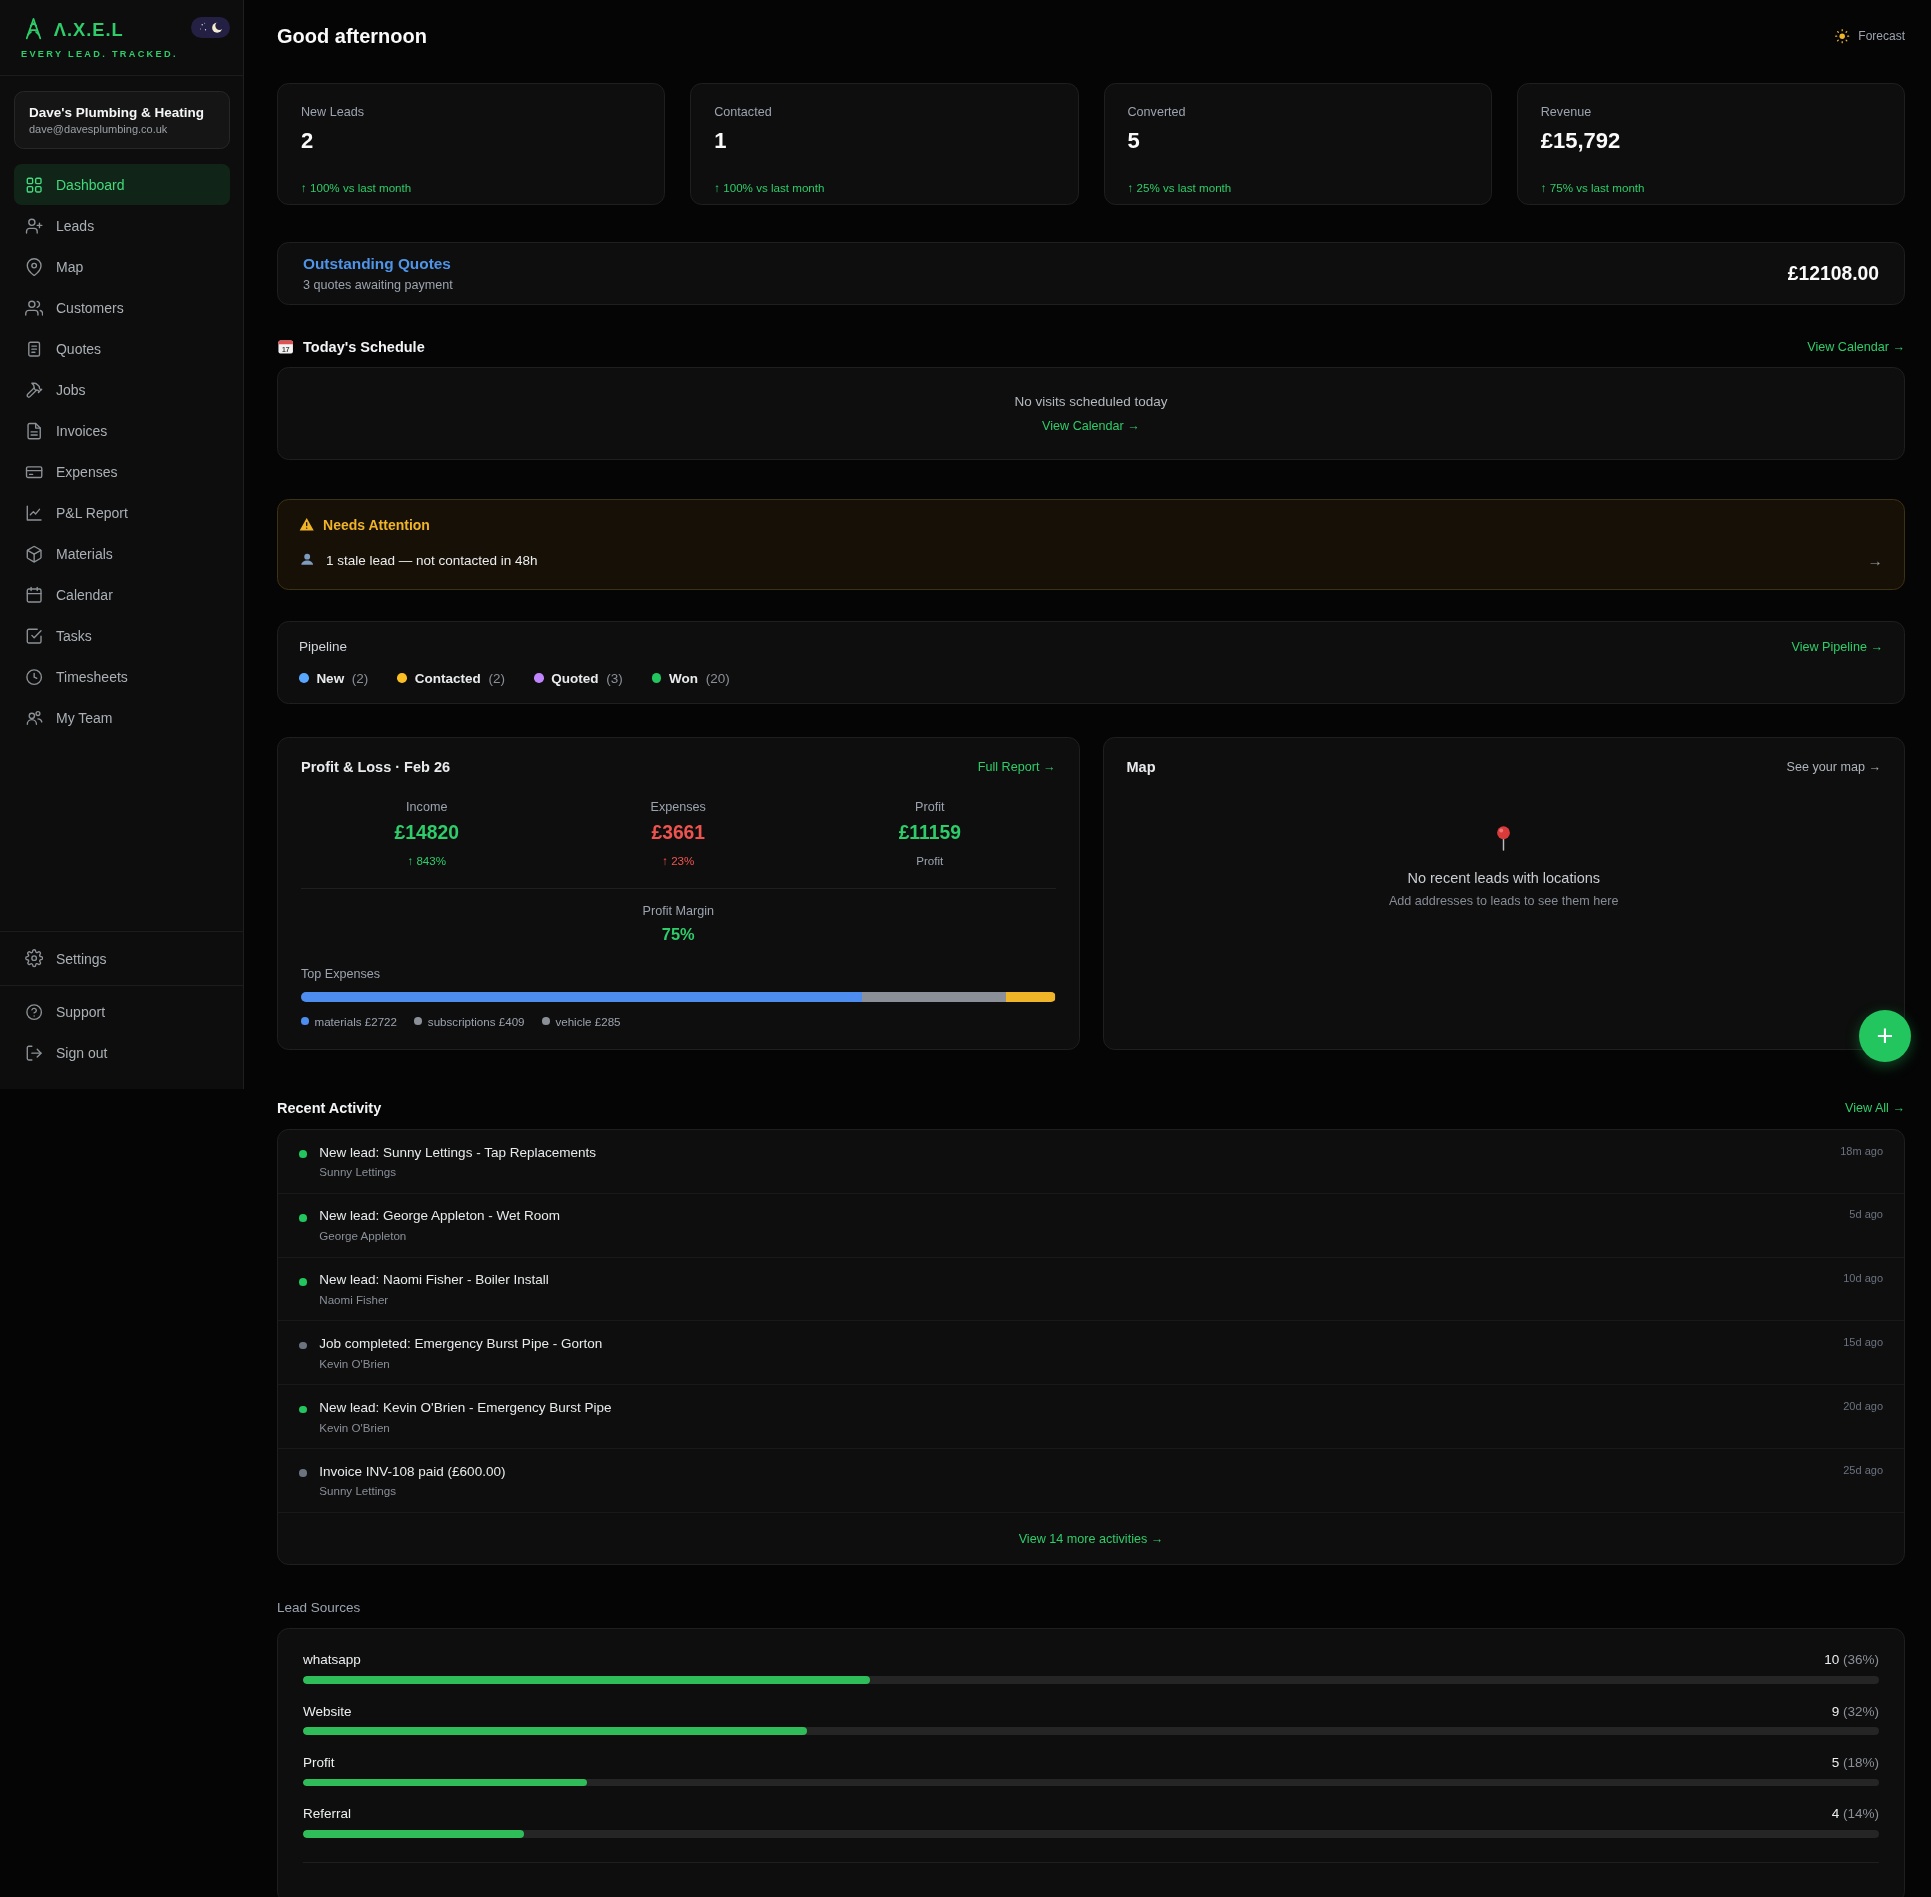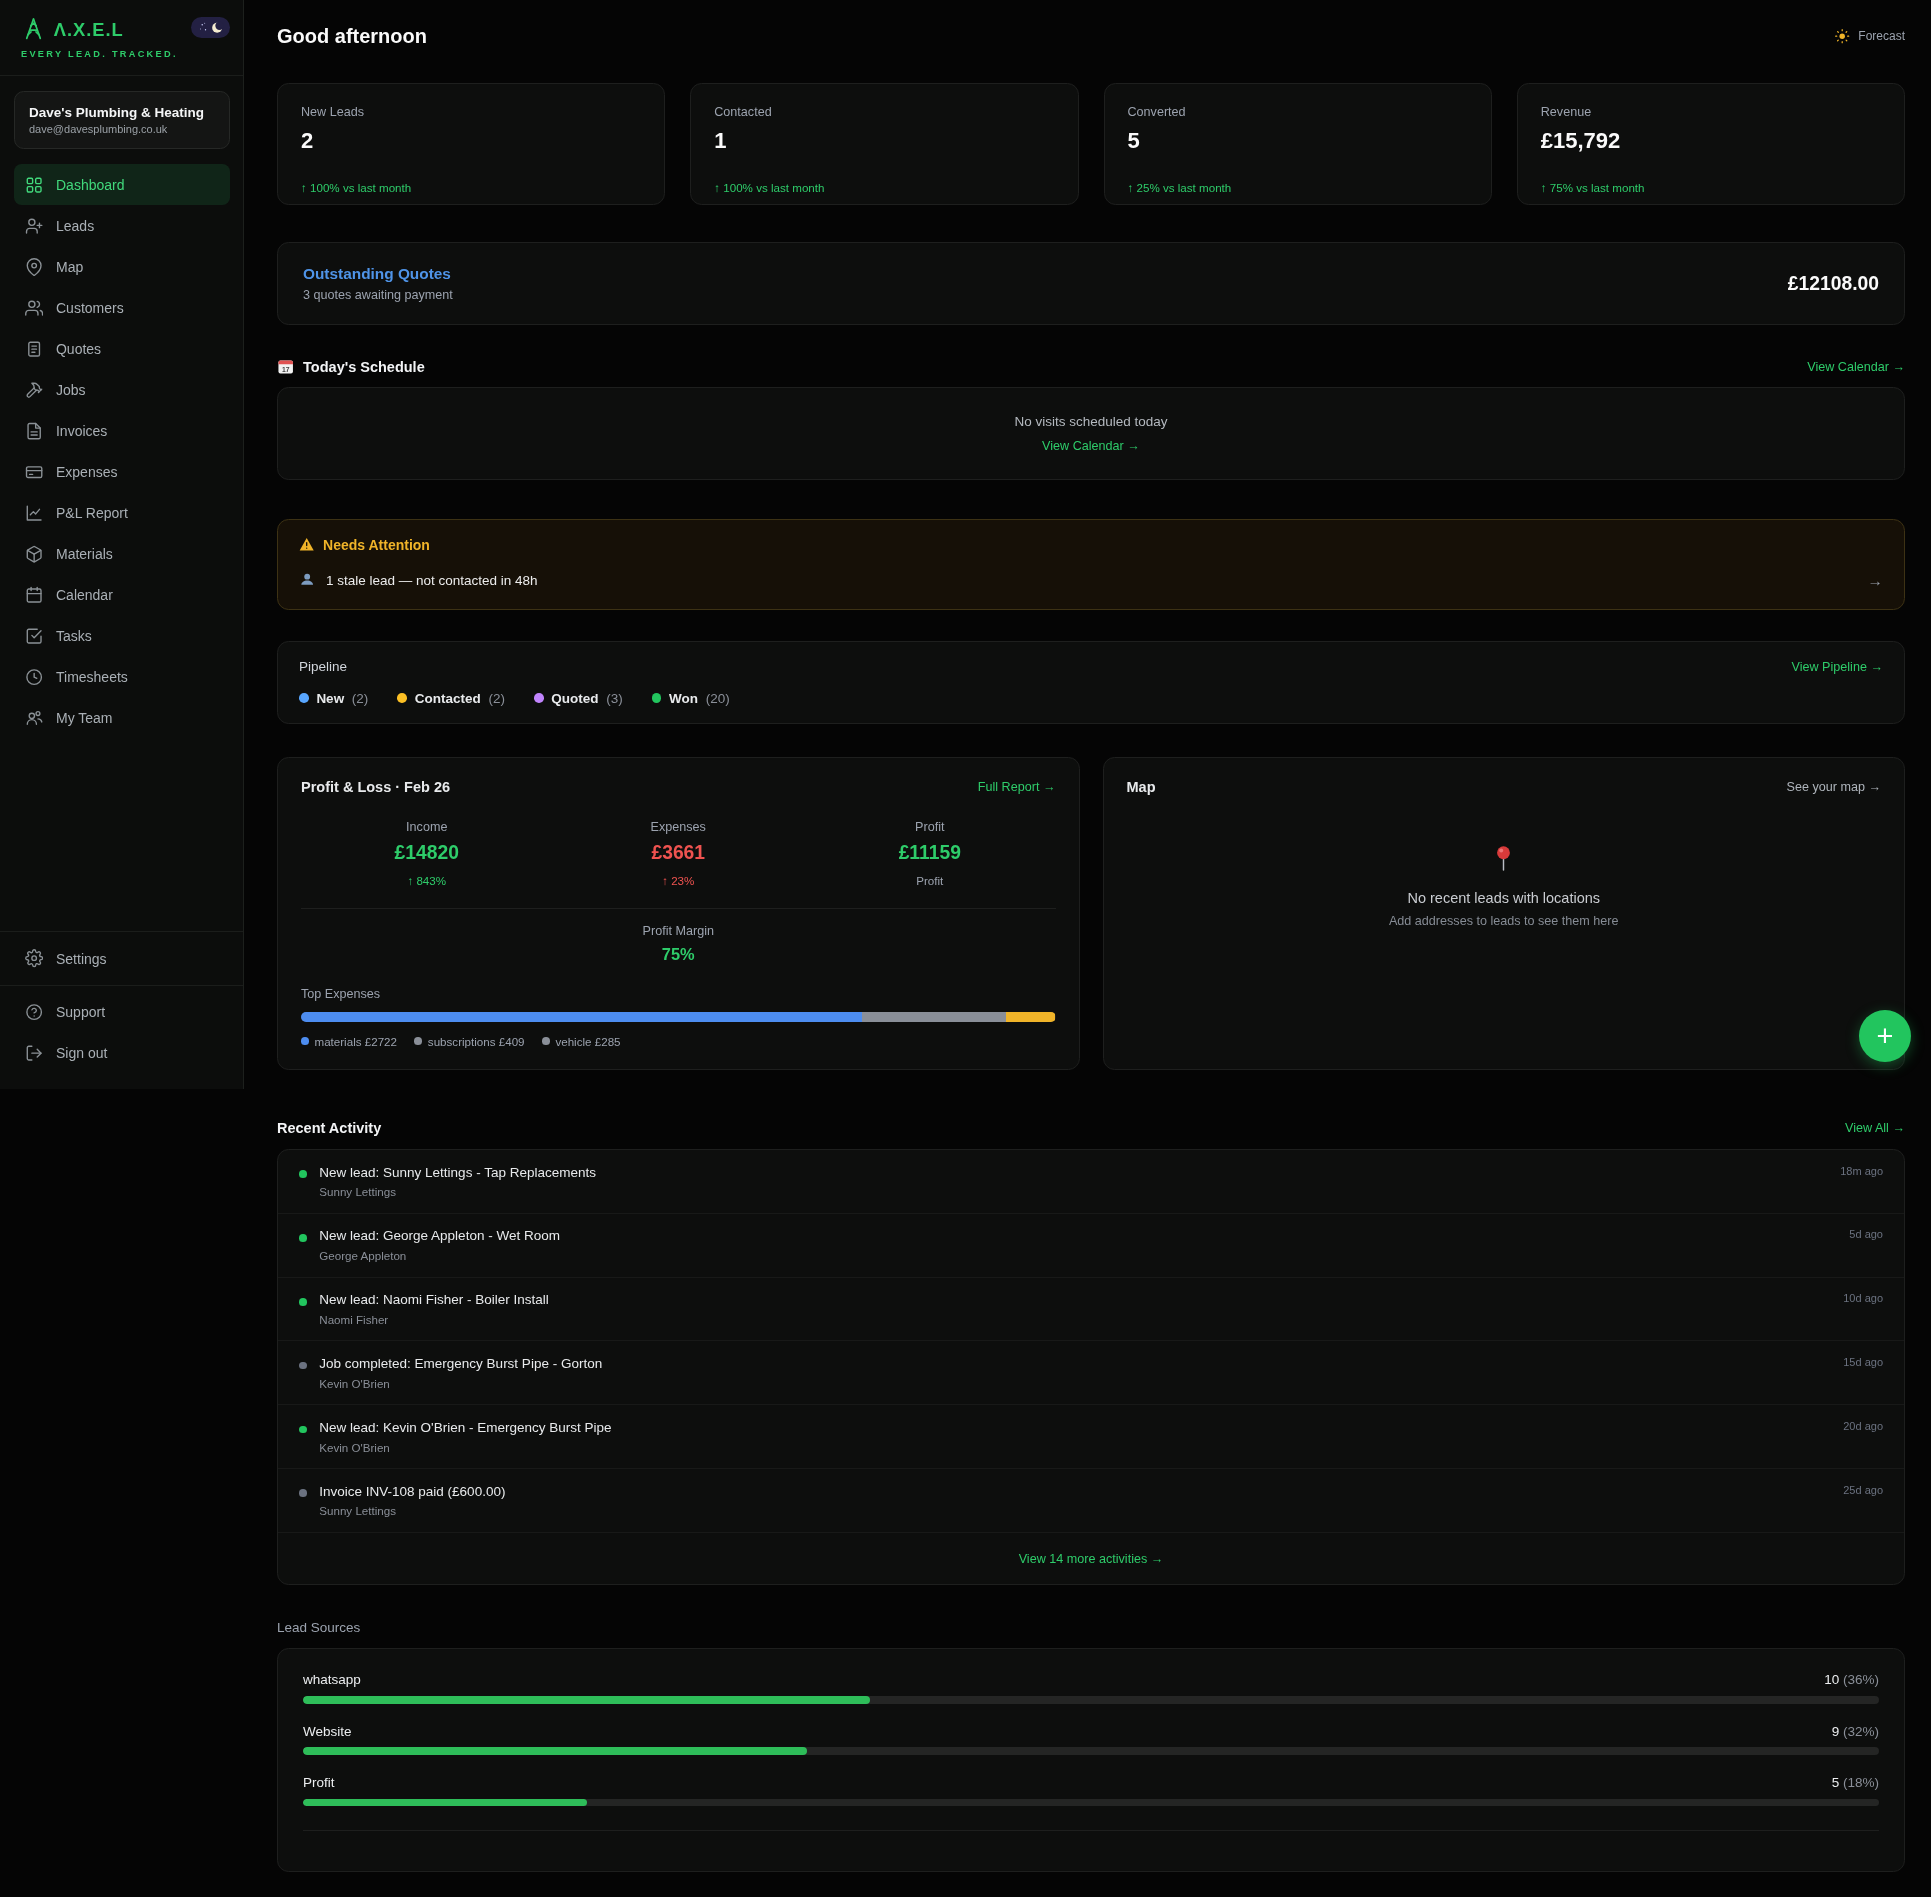--- a/index.html
+++ b/index.html
@@ -35,21 +35,21 @@
   .forecast{display:flex;align-items:center;gap:7.7px;color:#9ca3af;font-size:12px;cursor:pointer;}
 
   .card{background:#0d0e0d;border:1px solid #1e1f1e;border-radius:11.6px;box-sizing:border-box;}
 
   .stats{display:grid;grid-template-columns:repeat(4,1fr);gap:25px;margin-top:35px;}
   .stat-card{padding:21px 23px;height:122px;}
   .stat-label{font-size:12.6px;color:#9ca3af;}
   .stat-value{font-size:22px;font-weight:bold;color:#fafafa;margin-top:8.7px;}
   .stat-delta{font-size:11.6px;color:#2ecc6a;margin-top:27px;}
 
-  .outstanding{margin-top:37px;height:83px;display:flex;align-items:center;justify-content:space-between;padding:0 25px;}
+  .outstanding{margin-top:37px;height:63px;display:flex;align-items:center;justify-content:space-between;padding:0 25px;}
   .o-title{font-size:15.4px;font-weight:bold;color:#4f94e8;cursor:pointer;}
   .o-sub{font-size:12.6px;color:#9ca3af;margin-top:4.8px;}
   .o-amount{font-size:19.3px;font-weight:bold;color:#fafafa;}
 
   .section-head{margin-top:33px;display:flex;justify-content:space-between;align-items:center;}
   .sh-left{display:flex;align-items:center;gap:8.7px;font-size:14.5px;font-weight:bold;color:#f3f4f6;}
   .link-green{color:#2ecc6a;font-size:12.6px;cursor:pointer;text-decoration:none;}
   .link-gray{color:#aeb4bb;font-size:12.6px;cursor:pointer;}
 
   .schedule-card{margin-top:11.6px;height:93px;display:flex;flex-direction:column;align-items:center;justify-content:center;gap:10.6px;}
@@ -622,20 +622,29 @@
       </div>
       <div class="ls-row">
         <div class="ls-head">
           <span class="ls-name">Profit</span>
           <span><span class="ls-count">5</span> <span class="ls-pct">(18%)</span></span>
         </div>
         <div class="ls-bar">
             <div class="ls-fill" style="width: 18%;"></div>
           </div>
       </div>
+      <div class="ls-row">
+        <div class="ls-head">
+          <span class="ls-name">Referral</span>
+          <span><span class="ls-count">4</span> <span class="ls-pct">(14%)</span></span>
+        </div>
+        <div class="ls-bar">
+            <div class="ls-fill" style="width: 14%;"></div>
+          </div>
+      </div>
       <div class="ls-conv">
         
         
       </div>
     </div>
 
   </main>
 
   <div class="fab">
     <span>+</span>

